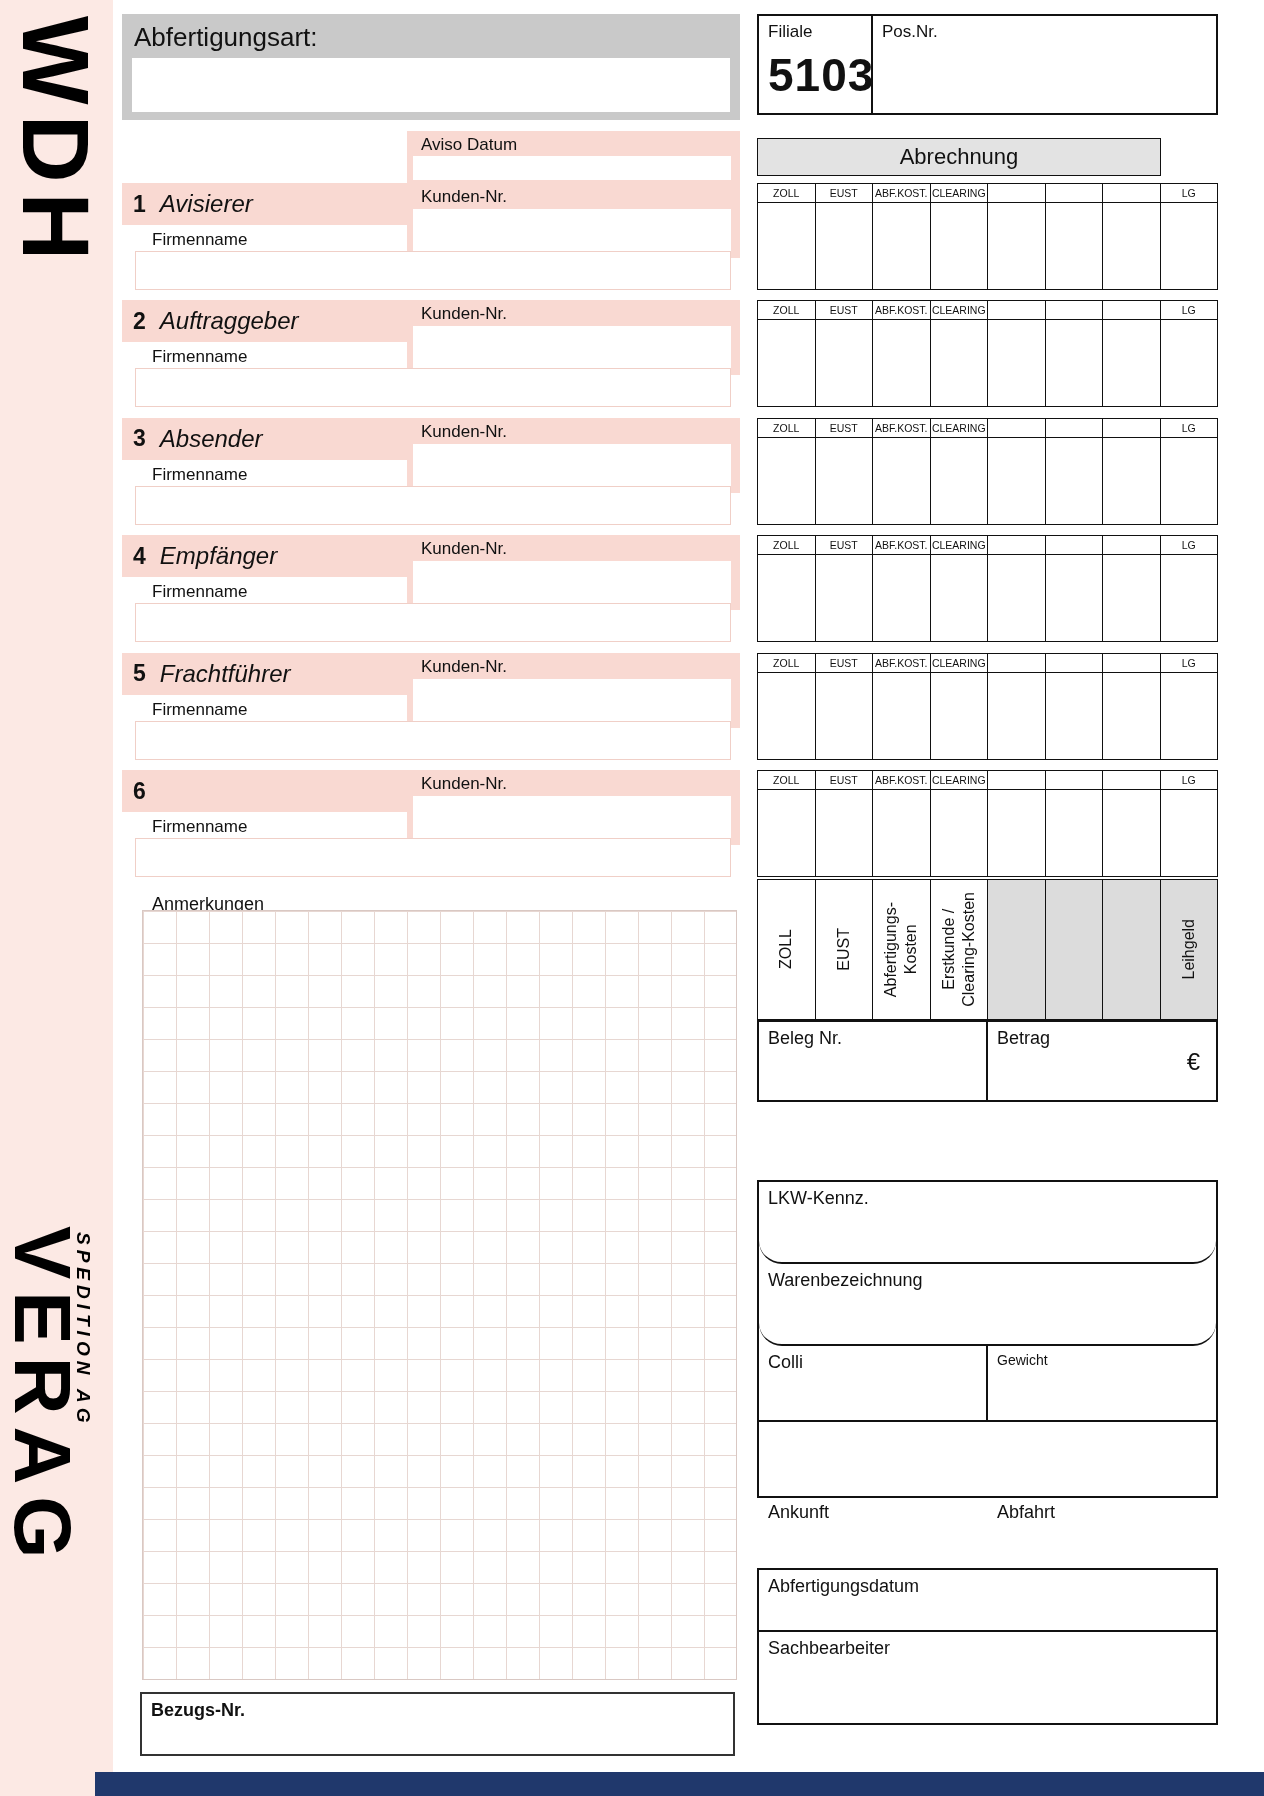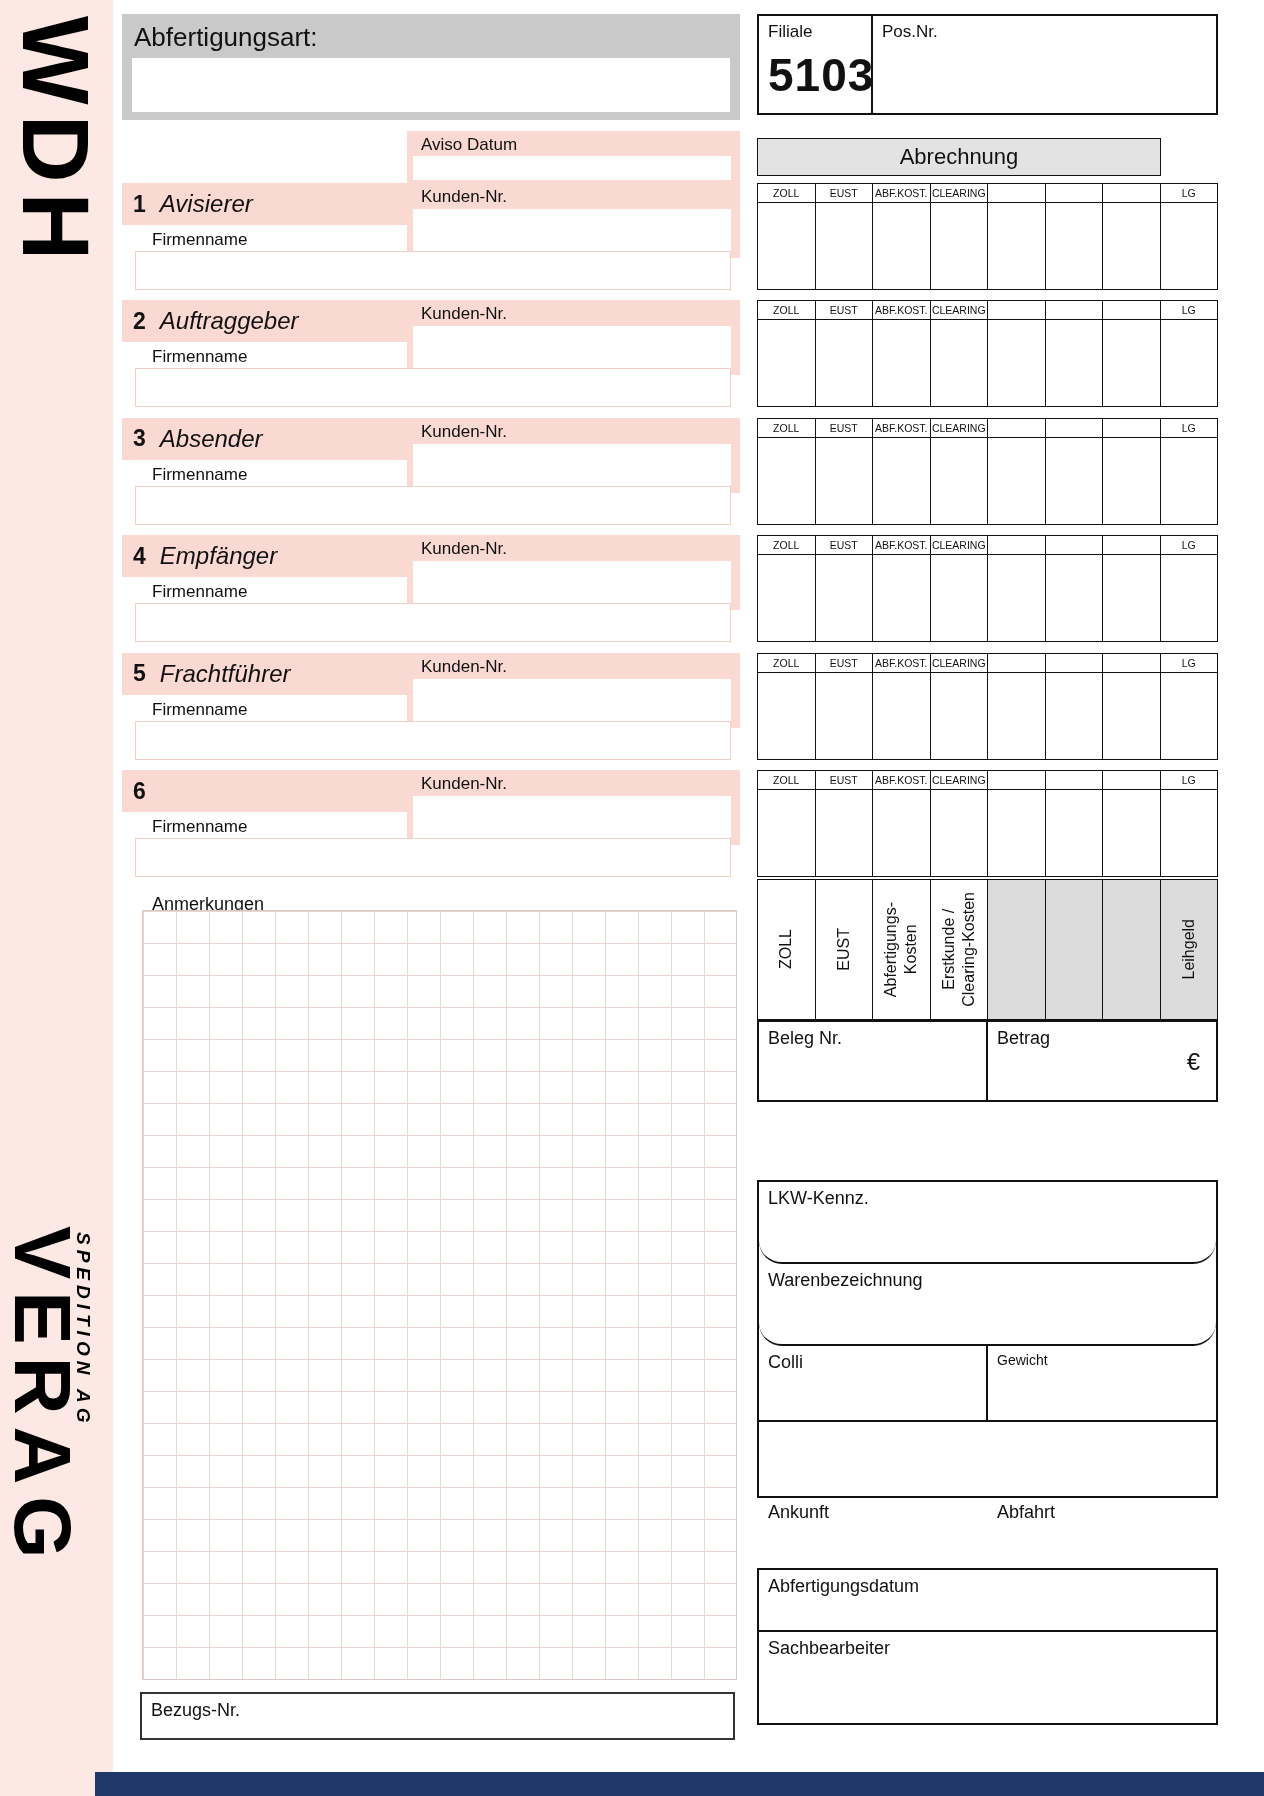--- a/index.html
+++ b/index.html
@@ -98,22 +98,22 @@
   .half { width:229px; border-right:2px solid #111; position:relative; }
   .half2 { flex:1; position:relative; }
 
   
   .proc-group { position:absolute; left:757px; top:1568px; width:461px; height:157px;
                 border:2px solid #111; display:flex; flex-direction:column; background:#fff; }
   .proc-row1 { height:62px; border-bottom:2px solid #111; position:relative; }
   .proc-row2 { flex:1; position:relative; }
 
   
-  .bezug { position:absolute; left:140px; top:1692px; width:595px; height:48px;
-           border:2px solid #333; background:#fff; }
+  .bezug { position:absolute; left:140px; top:1692px; width:595px; height:64px;
+           border:2px solid #333; background:#fff;font-weight:bold; }
 </style>
 </head>
 <body>
 
 <div class="page">
 
   <div class="spine">
     <div class="spine-wdh">WDH</div>
     <div class="spine-verag">VERAG</div>
     <div class="spine-sub">SPEDITION AG</div>

